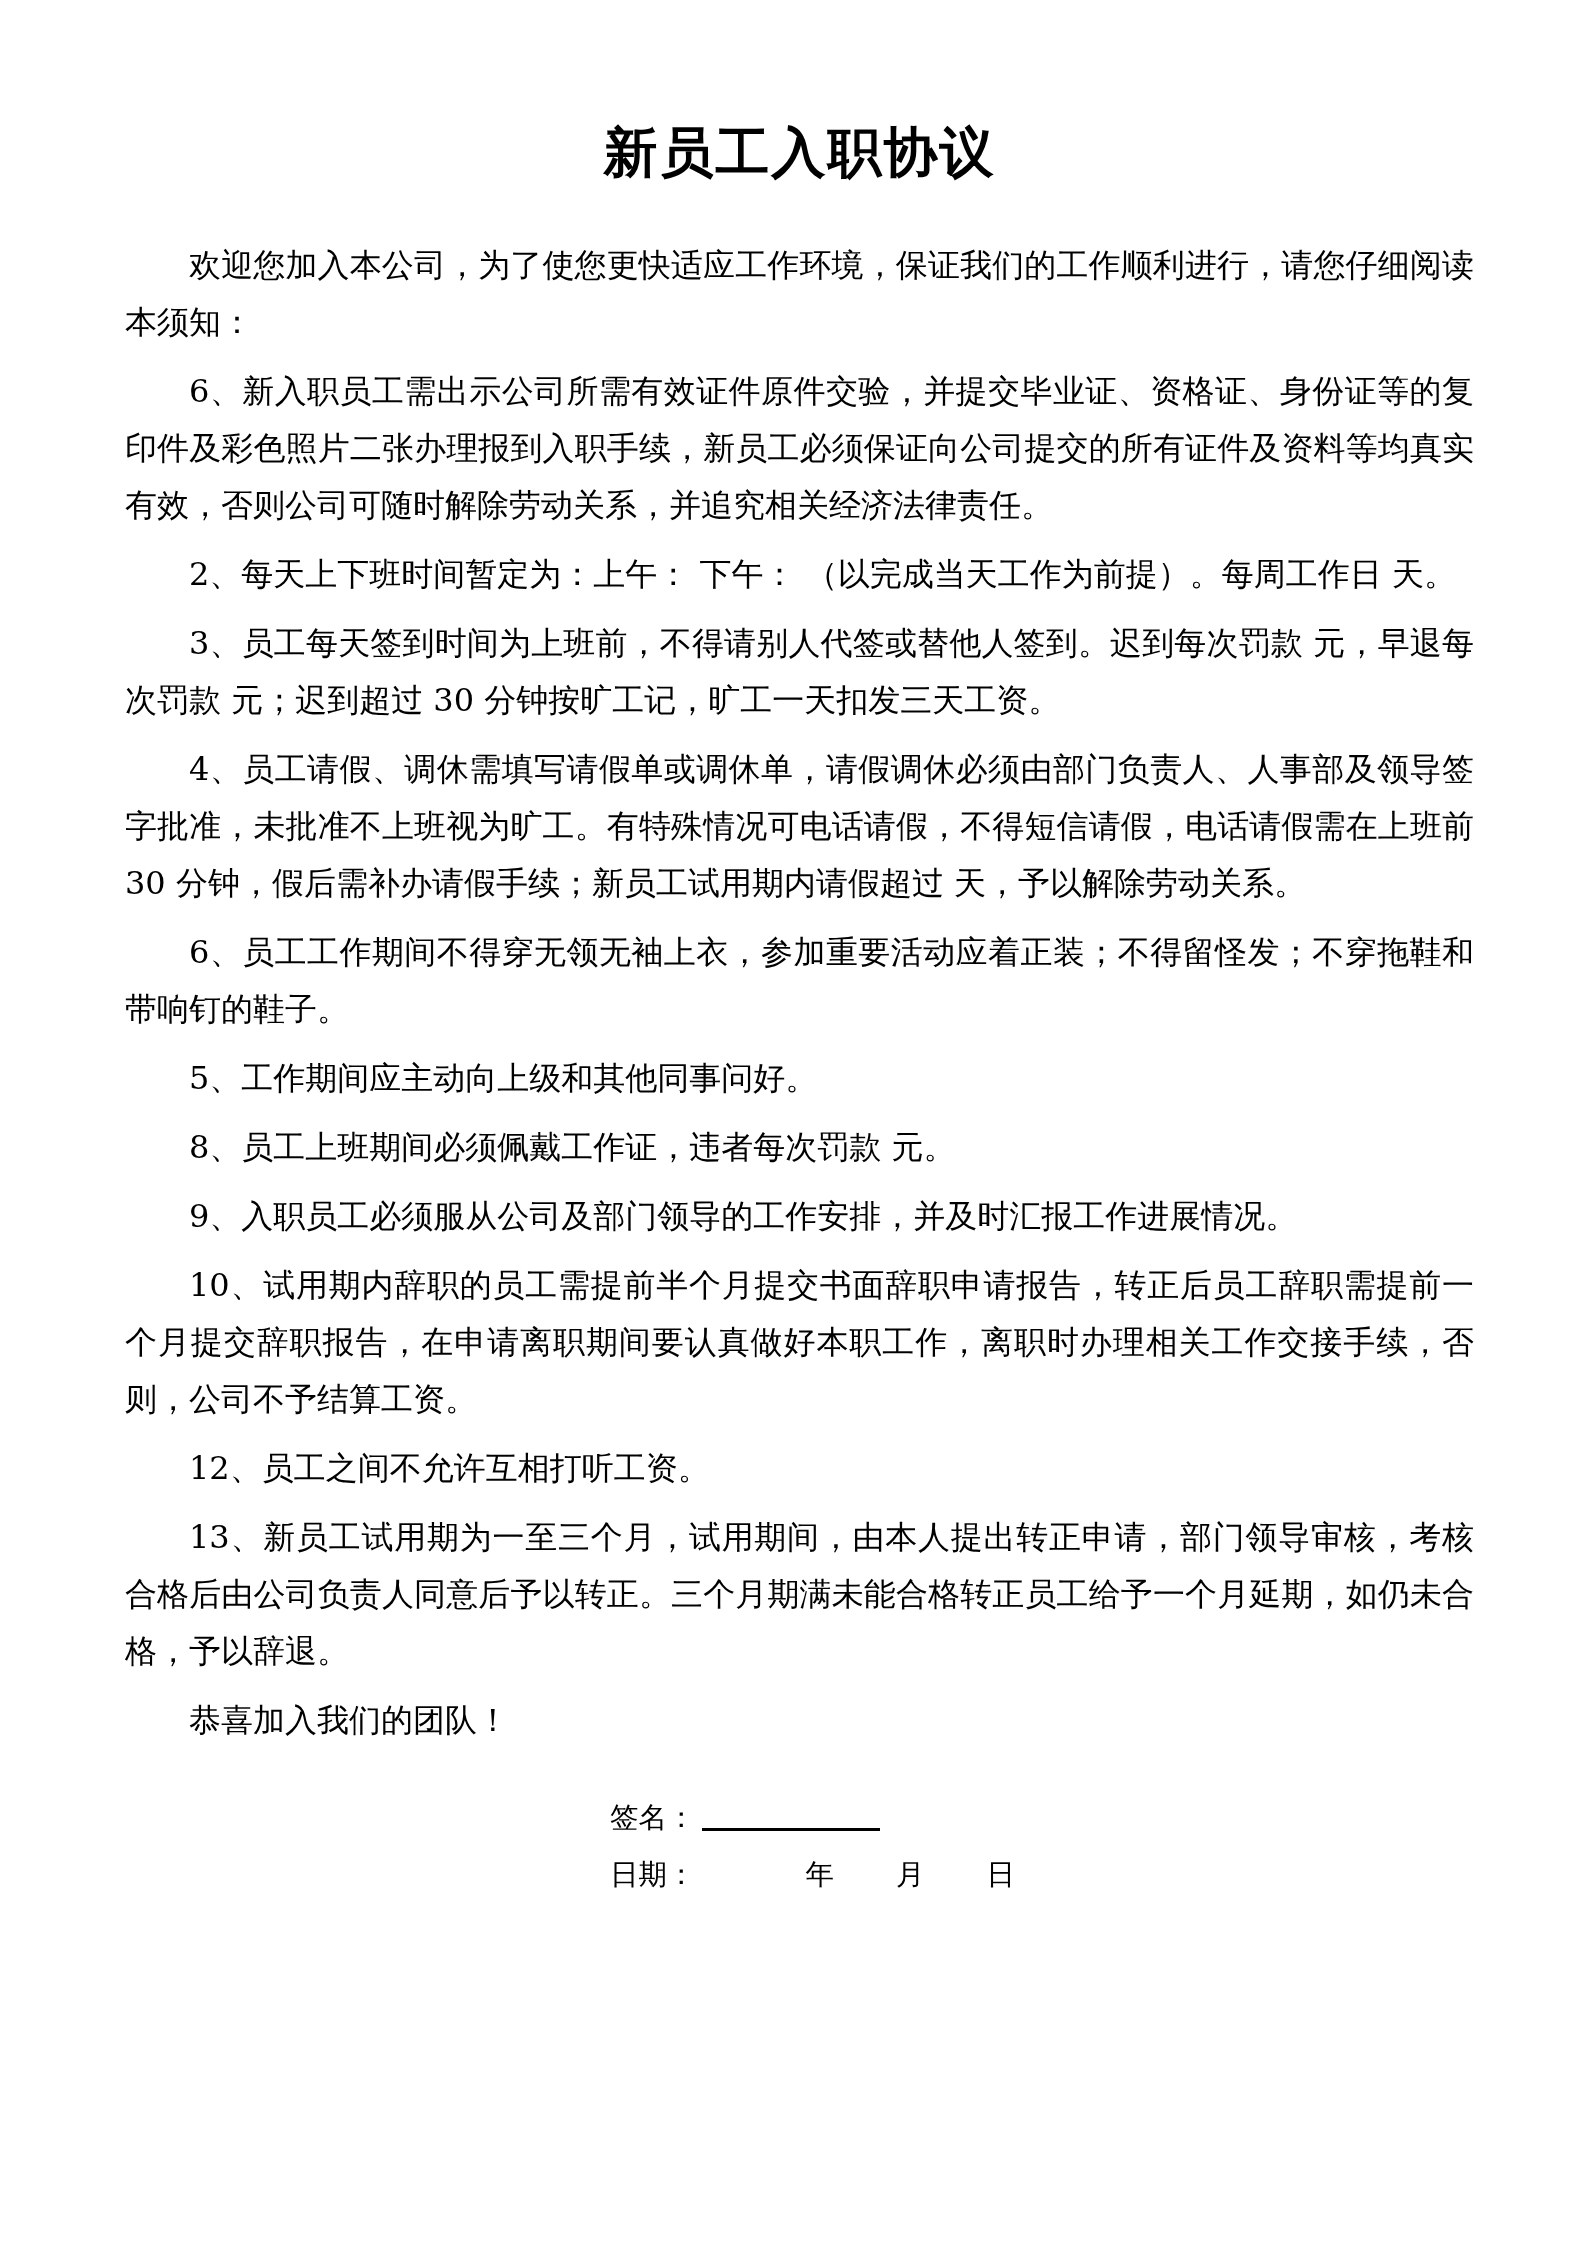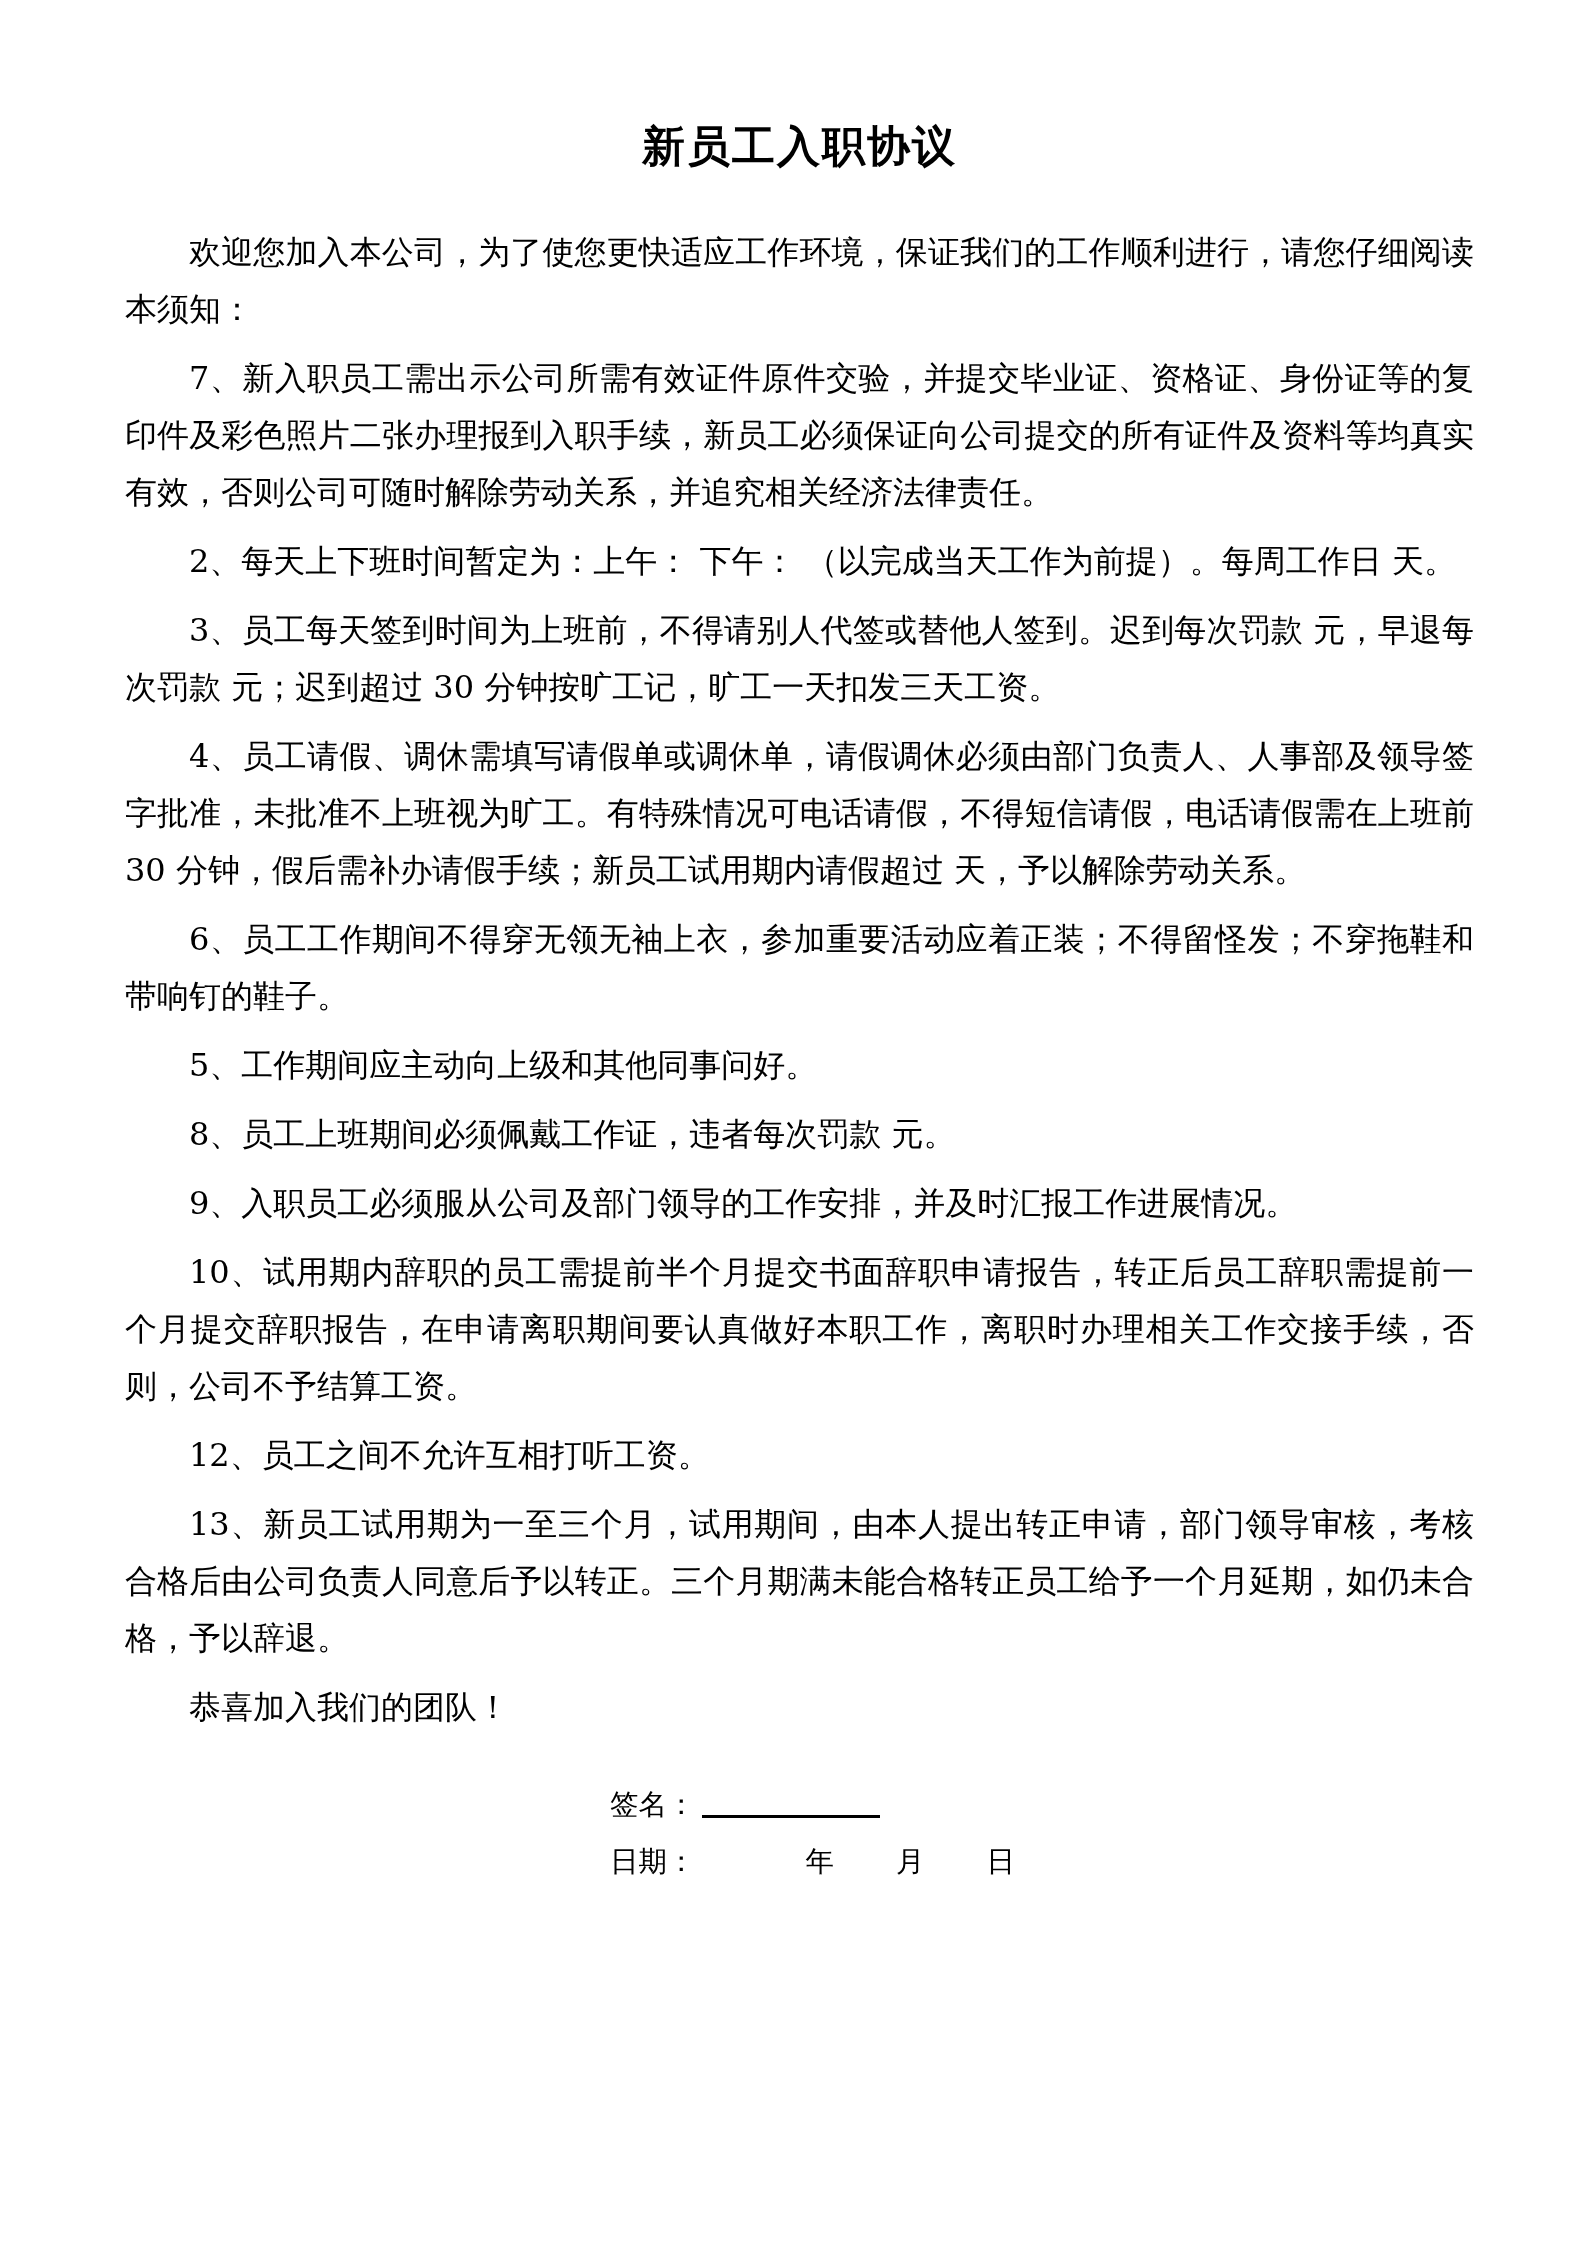--- a/index.html
+++ b/index.html
@@ -23,21 +23,21 @@
   .doc-body {
     position: absolute;
     left: 113px;
     top: 0;
     width: 1373px;
   }
   .doc-title {
     text-align: center;
     font-family: "DejaVu Sans", "Liberation Sans", sans-serif;
     font-weight: bold;
-    font-size: 43px;
+    font-size: 54px;
     letter-spacing: 2px;
     margin: 0;
     padding-top: 122px;
     line-height: 1.15;
     color: #000;
   }
   .para {
     font-size: 32px;
     line-height: 57px;
     text-align: justify;
@@ -76,21 +76,21 @@
 </head>
 <body>
 
 <div class="page">
   <div class="doc-body">
 
     <h1 class="doc-title">新员工入职协议</h1>
 
     <p class="para first">欢迎您加入本公司，为了使您更快适应工作环境，保证我们的工作顺利进行，请您仔细阅读本须知：</p>
 
-    <p class="para">7、新入职员工需出示公司所需有效证件原件交验，并提交毕业证、资格证、身份证等的复印件及彩色照片二张办理报到入职手续，新员工必须保证向公司提交的所有证件及资料等均真实有效，否则公司可随时解除劳动关系，并追究相关经济法律责任。</p>
+    <p class="para">6、新入职员工需出示公司所需有效证件原件交验，并提交毕业证、资格证、身份证等的复印件及彩色照片二张办理报到入职手续，新员工必须保证向公司提交的所有证件及资料等均真实有效，否则公司可随时解除劳动关系，并追究相关经济法律责任。</p>
     <p class="para">2、每天上下班时间暂定为：上午：                  下午：                  （以完成当天工作为前提）。每周工作日        天。</p>
     <p class="para">3、员工每天签到时间为上班前，不得请别人代签或替他人签到。迟到每次罚款    元，早退每次罚款      元；迟到超过 30 分钟按旷工记，旷工一天扣发三天工资。</p>
     <p class="para">4、员工请假、调休需填写请假单或调休单，请假调休必须由部门负责人、人事部及领导签字批准，未批准不上班视为旷工。有特殊情况可电话请假，不得短信请假，电话请假需在上班前 30 分钟，假后需补办请假手续；新员工试用期内请假超过      天，予以解除劳动关系。</p>
     <p class="para">6、员工工作期间不得穿无领无袖上衣，参加重要活动应着正装；不得留怪发；不穿拖鞋和带响钉的鞋子。</p>
     <p class="para">5、工作期间应主动向上级和其他同事问好。</p>
     <p class="para">8、员工上班期间必须佩戴工作证，违者每次罚款         元。</p>
     <p class="para">9、入职员工必须服从公司及部门领导的工作安排，并及时汇报工作进展情况。</p>
     <p class="para">10、试用期内辞职的员工需提前半个月提交书面辞职申请报告，转正后员工辞职需提前一个月提交辞职报告，在申请离职期间要认真做好本职工作，离职时办理相关工作交接手续，否则，公司不予结算工资。</p>
     <p class="para">12、员工之间不允许互相打听工资。</p>
     <p class="para">13、新员工试用期为一至三个月，试用期间，由本人提出转正申请，部门领导审核，考核合格后由公司负责人同意后予以转正。三个月期满未能合格转正员工给予一个月延期，如仍未合格，予以辞退。</p>

